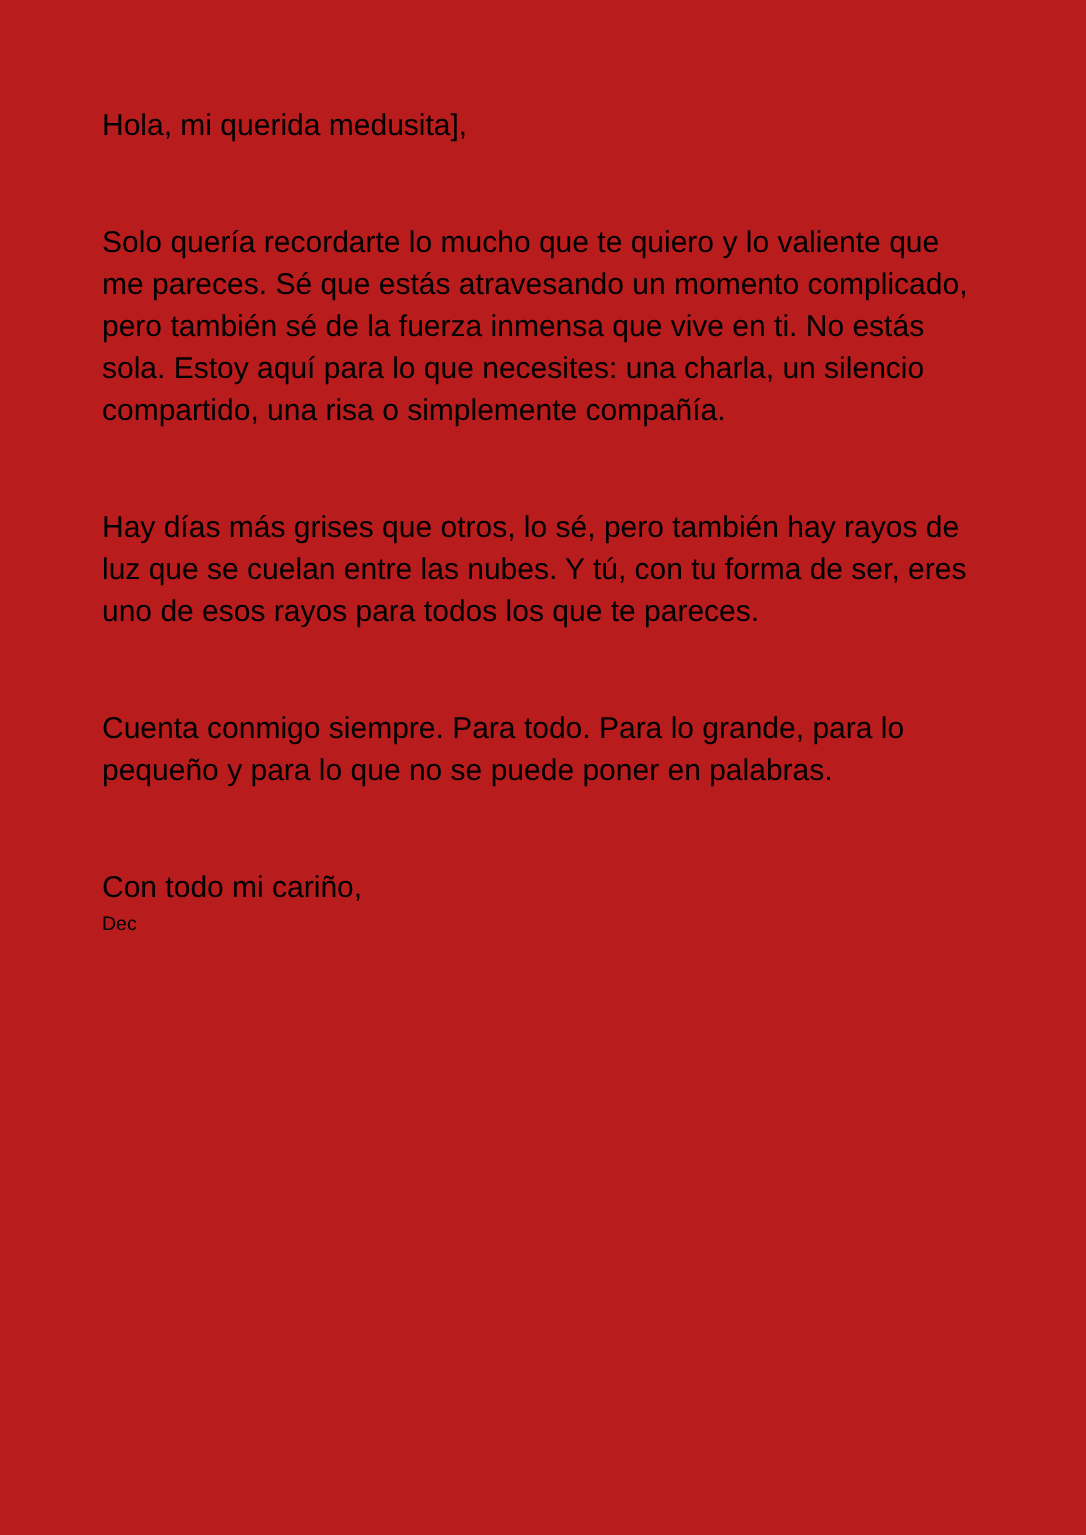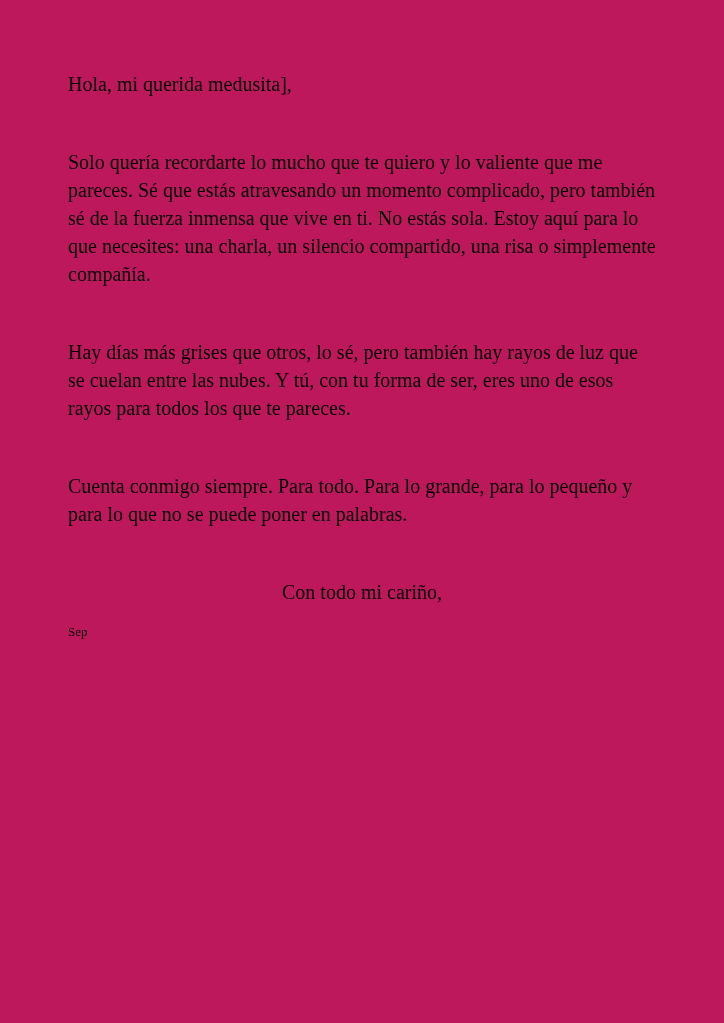--- a/index.html
+++ b/index.html
@@ -4,42 +4,41 @@
 <style>
   html, body {
     margin: 0;
     padding: 0;
     background: #ffffff;
   }
   .page {
     position: relative;
     width: 724px;
     height: 1023px;
-    background: #be185d;
+    background: #b91c1c;
     overflow: hidden;
     box-sizing: border-box;
     padding: 70px 68px 0 68px;
-    font-family: Liberation Serif, serif;
+    font-family: Liberation Sans, sans-serif;
     color: #000000;
   }
   .letter-body {
     width: 588px;
   }
   .greeting,
   .paragraph,
   .closing {
     font-size: 20px;
     line-height: 28px;
     margin: 0 0 50px 0;
     text-align: left;
     white-space: normal;
   }
   .closing {
-    margin-bottom: 18px;
-    text-align: center;
+    margin-bottom: 2px;
   }
   .signature {
     font-size: 13px;
     line-height: 16px;
     margin: 0;
   }
 </style>
 </head>
 <body>
 
@@ -49,16 +48,16 @@
     <p class="greeting">Hola, mi querida medusita],</p>
 
     <p class="paragraph">Solo quería recordarte lo mucho que te quiero y lo valiente que me pareces. Sé que estás atravesando un momento complicado, pero también sé de la fuerza inmensa que vive en ti. No estás sola. Estoy aquí para lo que necesites: una charla, un silencio compartido, una risa o simplemente compañía.</p>
 
     <p class="paragraph">Hay días más grises que otros, lo sé, pero también hay rayos de luz que se cuelan entre las nubes. Y tú, con tu forma de ser, eres uno de esos rayos para todos los que te pareces.</p>
 
     <p class="paragraph">Cuenta conmigo siempre. Para todo. Para lo grande, para lo pequeño y para lo que no se puede poner en palabras.</p>
 
     <p class="closing">Con todo mi cariño,</p>
 
-    <p class="signature">Sep</p>
+    <p class="signature">Dec</p>
 
   </div>
 </div>
 
 </body></html>

